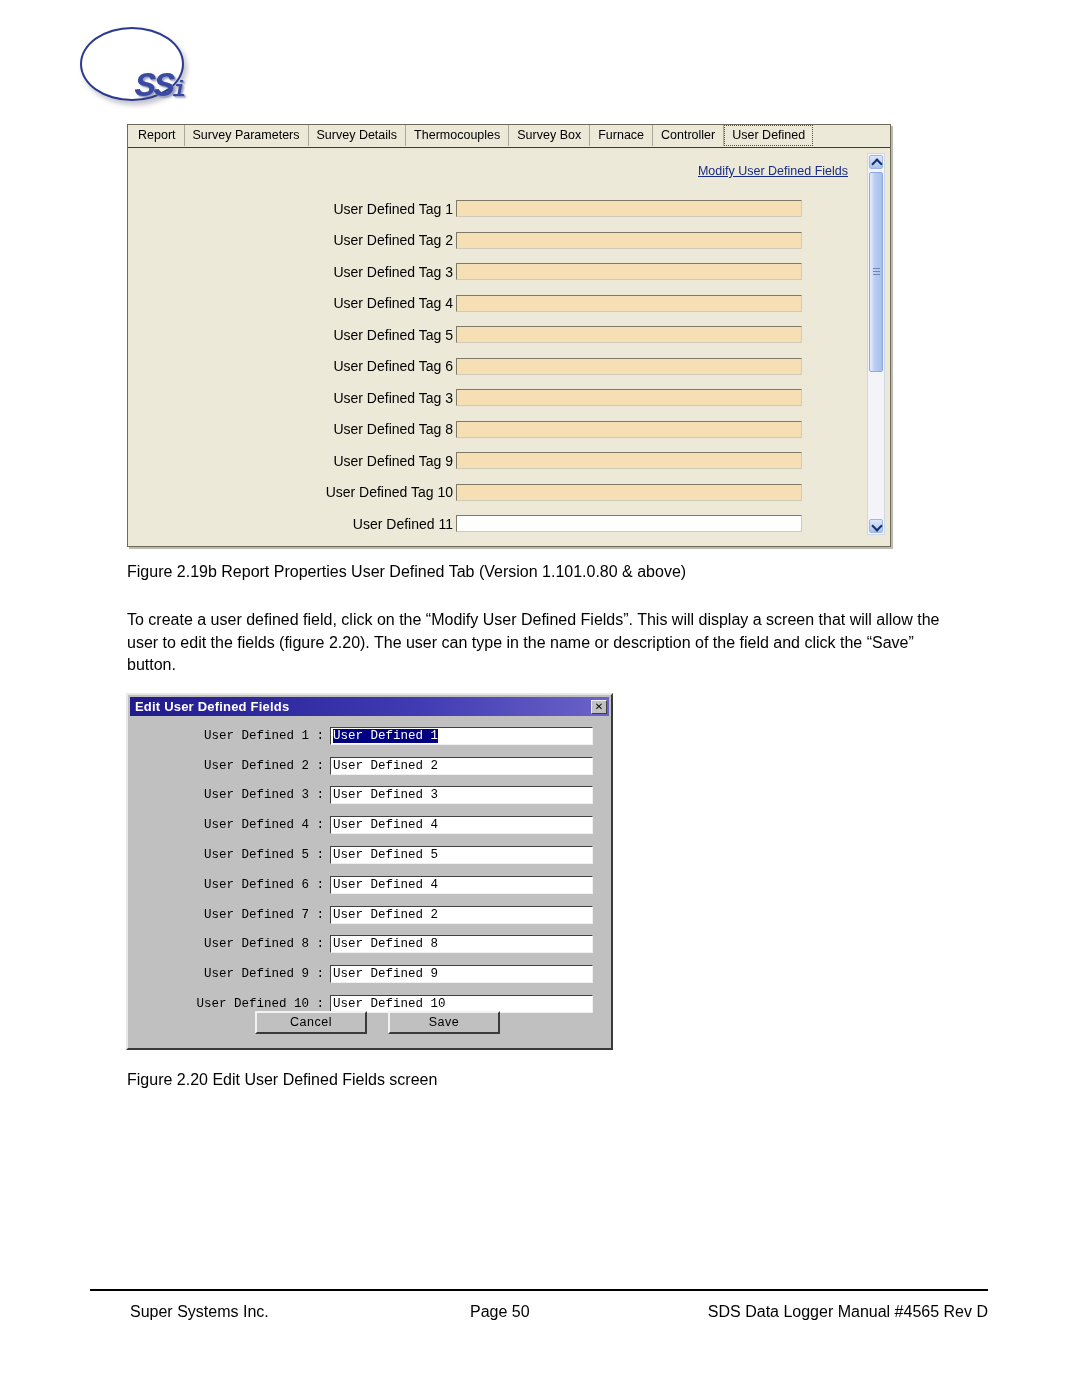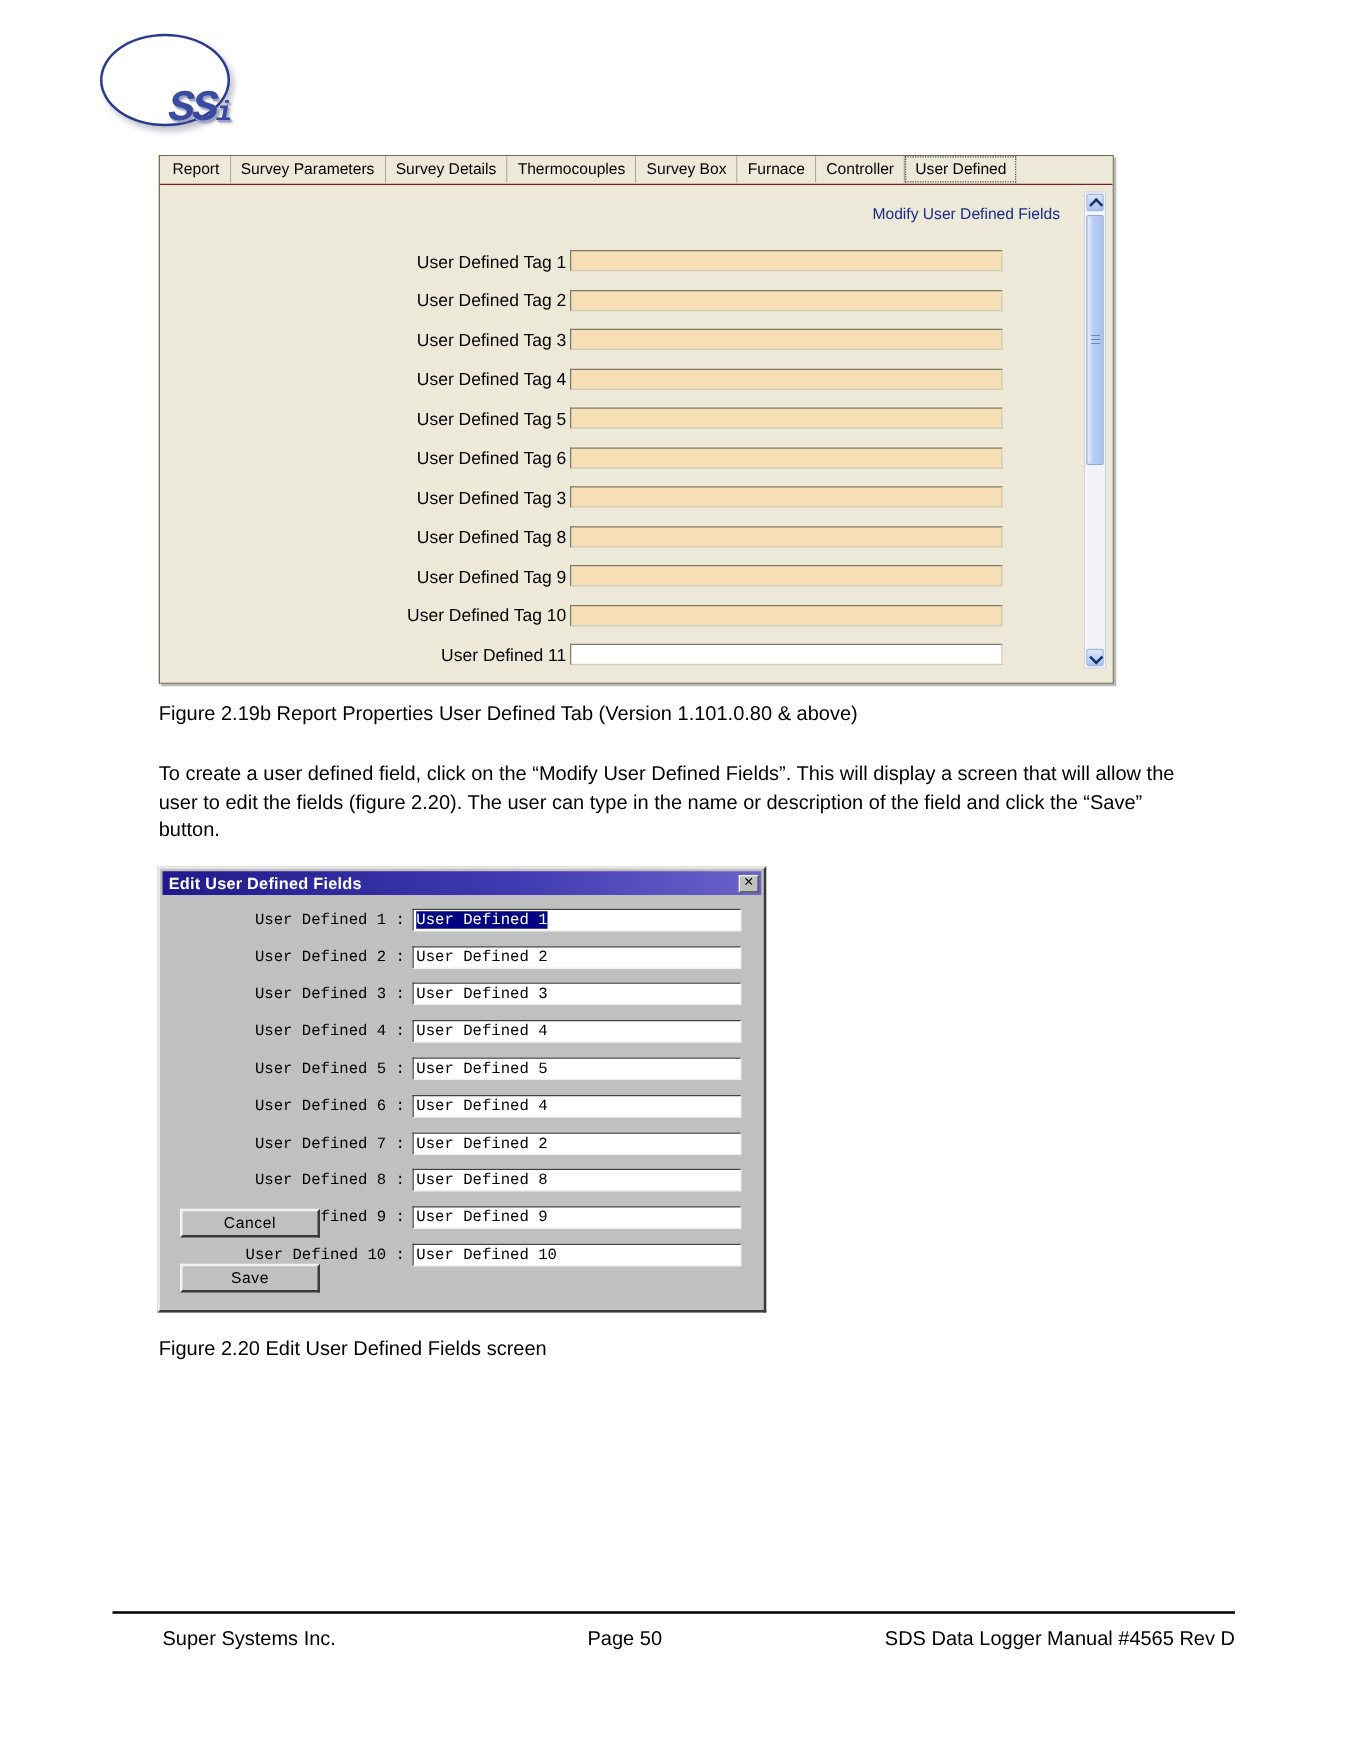--- a/index.html
+++ b/index.html
@@ -86,20 +86,21 @@
   #panel1-body {
     position: absolute;
     left: 0; top: 23px; right: 0; bottom: 0;
     background: #ece9d8;
   }
   #modify-link {
     position: absolute;
     right: 42px; top: 16px;
     font-size: 12.5px;
     color: #1a2c87;
+    text-decoration: underline;
     cursor: pointer;
     white-space: nowrap;
   }
   #rows1 {
     position: absolute;
     left: 0; top: 45px; right: 0;
   }
   .row1 {
     height: 31.5px;
     display: flex;
@@ -270,21 +271,20 @@
     background: #000080;
     color: #ffffff;
   }
   #dlg-buttons {
     position: absolute;
     left: 0; bottom: 14px; right: 0;
     display: flex;
     justify-content: center;
     gap: 21px;
     padding-left: 16px;
-    flex-direction: column;
   }
   .btn {
     width: 112px; height: 23px;
     background: #c0c0c0;
     border-top: 2px solid #f2f2f2;
     border-left: 2px solid #f2f2f2;
     border-right: 2px solid #3a3a3a;
     border-bottom: 2px solid #3a3a3a;
     box-sizing: border-box;
     font-size: 12.5px;

